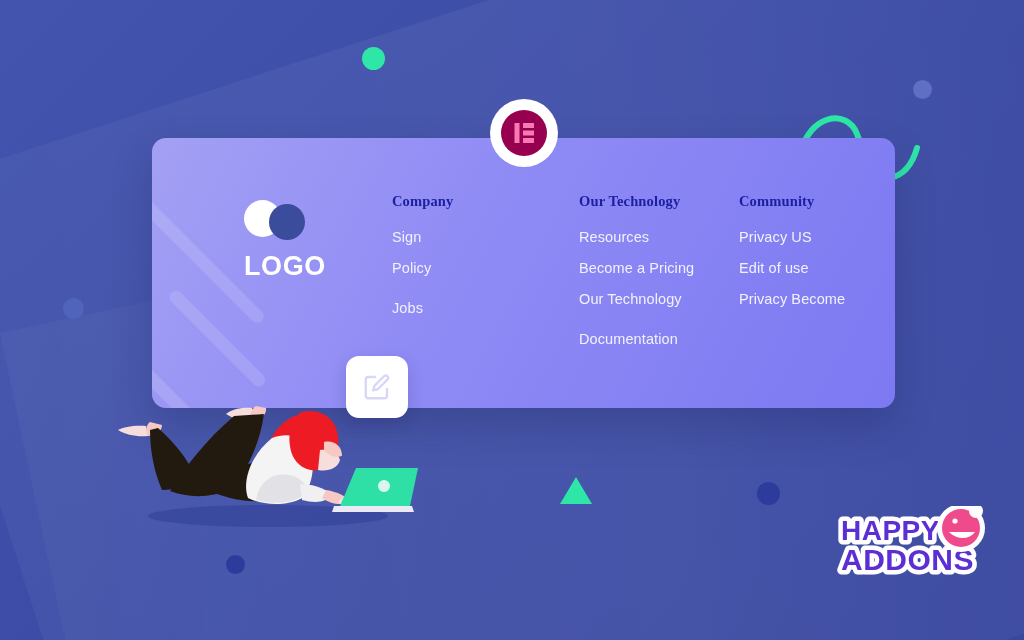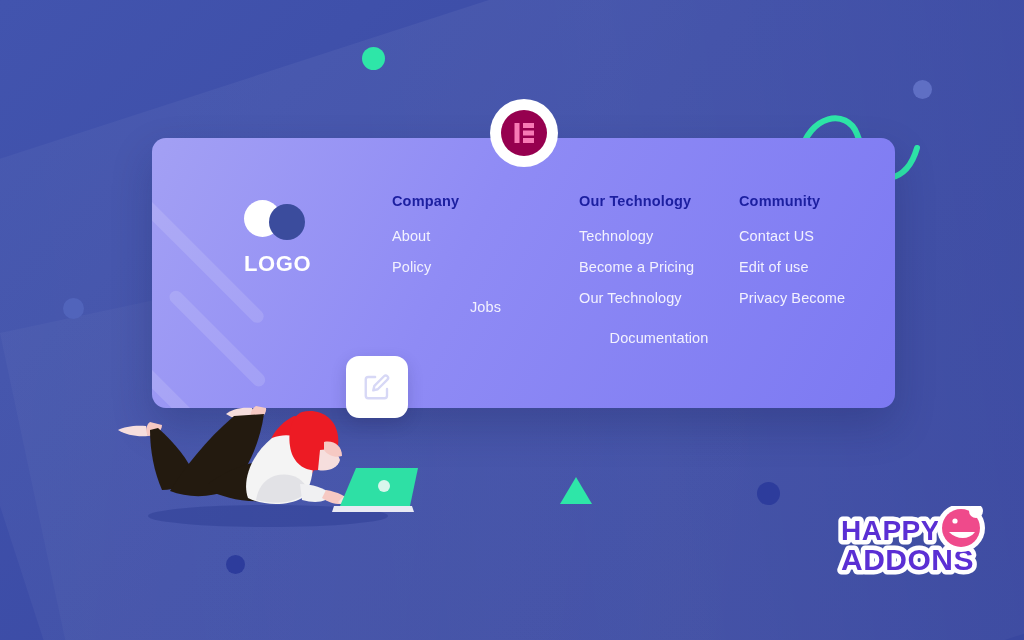--- a/index.html
+++ b/index.html
@@ -98,21 +98,21 @@
     background: #ffffff;
   }
   .logo-circle-dark {
     position: absolute; left: 25px; top: 4px;
     width: 36px; height: 36px; border-radius: 50%;
     background: #3b4c9d;
   }
   .logo-text {
     margin-top: 11px;
     color: #ffffff;
-    font-size: 22px;
+    font-size: 27px;
     font-weight: bold;
     letter-spacing: 0.6px;
   }
 
   
   .cols {
     position: absolute;
     left: 240px;
     top: 55px;
     display: flex;
@@ -121,30 +121,31 @@
   .col { width: 0; }
   .col-company    { width: 187px; }
   .col-technology { width: 160px; }
   .col-resources  { width: 160px; }
   .col-title {
     color: #1c1fa0;
     font-size: 14.5px;
     font-weight: bold;
     margin: 0 0 19px 0;
     letter-spacing: 0.15px;
+    font-family: Liberation Serif, serif;
   }
   .col-link {
     display: block;
     color: #f2f1fe;
     font-size: 14.5px;
     text-decoration: none;
     margin-bottom: 15px;
     letter-spacing: 0.1px;
   }
-  .col-link.gap { margin-top: 24px; text-align: center; }
+  .col-link.gap { margin-top: 24px; }
 
   
   .edit-chip {
     position: absolute;
     left: 346px;
     top: 356px;
     width: 62px;
     height: 62px;
     border-radius: 13px;
     background: #ffffff;
@@ -195,36 +196,36 @@
         <div class="logo-circle-white"></div>
         <div class="logo-circle-dark"></div>
       </div>
       <div class="logo-text">LOGO</div>
     </div>
 
     <div class="cols">
 
       <div class="col col-company">
         <div class="col-title">Company</div>
-        <a class="col-link" href="#">About</a>
+        <a class="col-link" href="#">Sign</a>
         <a class="col-link" href="#">Policy</a>
         <a class="col-link gap" href="#">Jobs</a>
       </div>
 
       <div class="col col-technology">
         <div class="col-title">Our Technology</div>
-        <a class="col-link" href="#">Technology</a>
+        <a class="col-link" href="#">Resources</a>
         <a class="col-link" href="#">Become a Pricing</a>
         <a class="col-link" href="#">Our Technology</a>
         <a class="col-link gap" href="#">Documentation</a>
       </div>
 
       <div class="col col-resources">
         <div class="col-title">Community</div>
-        <a class="col-link" href="#">Contact US</a>
+        <a class="col-link" href="#">Privacy US</a>
         <a class="col-link" href="#">Edit of use</a>
         <a class="col-link" href="#">Privacy Become</a>
       </div>
 
     </div>
   </div>
 
   <svg style="position:absolute;left:490px;top:99px;" width="68" height="68" viewBox="0 0 68 68">
     <circle cx="34" cy="34" r="34" fill="#ffffff"></circle>
     <circle cx="34" cy="34" r="23" fill="#96004f"></circle>

